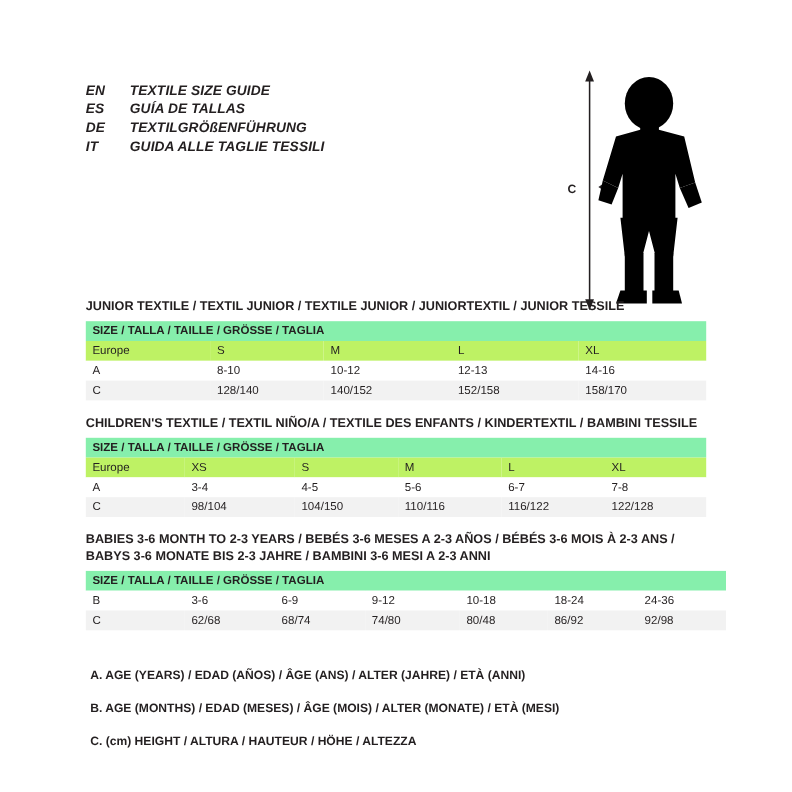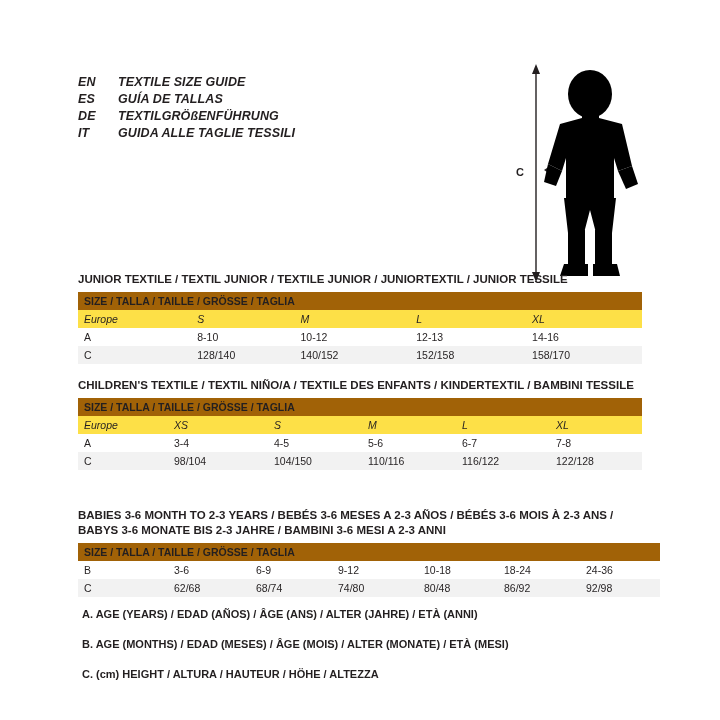--- a/index.html
+++ b/index.html
@@ -82,29 +82,28 @@
     width: 100%;
     table-layout: fixed;
     font-size: 10.5px;
   }
   table.size td {
     padding: 2px 0 2px 6px;
     line-height: 14px;
     vertical-align: middle;
   }
   tr.head td {
-    background: #a16207;
+    background: #86efac;
     color: #231f20;
     font-weight: bold;
     font-size: 10.5px;
     padding: 2px 0 2px 6px;
   }
   tr.sub td {
-    background: #fde047;
-    font-style: italic;
+    background: #bef264;
   }
   tr.alt td {
     background: #f2f2f2;
   }
   tr.plain td {
     background: #ffffff;
   }
 
   
   .legend {
@@ -246,21 +245,21 @@
           <td>104/150</td>
           <td>110/116</td>
           <td>116/122</td>
           <td>122/128</td>
         </tr>
       </tbody>
     </table>
   </div>
 
   <div class="section" style="top:484px;">
-    <div class="sec-title" style="white-space:normal; max-width:560px;margin-top:24px;">BABIES 3-6 MONTH TO 2-3 YEARS / BEBÉS 3-6 MESES A 2-3 AÑOS / BÉBÉS 3-6 MOIS À 2-3 ANS / BABYS 3-6 MONATE BIS 2-3 JAHRE / BAMBINI 3-6 MESI A 2-3 ANNI</div>
+    <div class="sec-title" style="white-space:normal; max-width:560px;">BABIES 3-6 MONTH TO 2-3 YEARS / BEBÉS 3-6 MESES A 2-3 AÑOS / BÉBÉS 3-6 MOIS À 2-3 ANS / BABYS 3-6 MONATE BIS 2-3 JAHRE / BAMBINI 3-6 MESI A 2-3 ANNI</div>
     <table class="size">
       <colgroup>
         <col style="width:90px">
           <col style="width:82px">
           <col style="width:82px">
           <col style="width:86px">
           <col style="width:80px">
           <col style="width:82px">
           <col style="width:80px">
       </colgroup>

